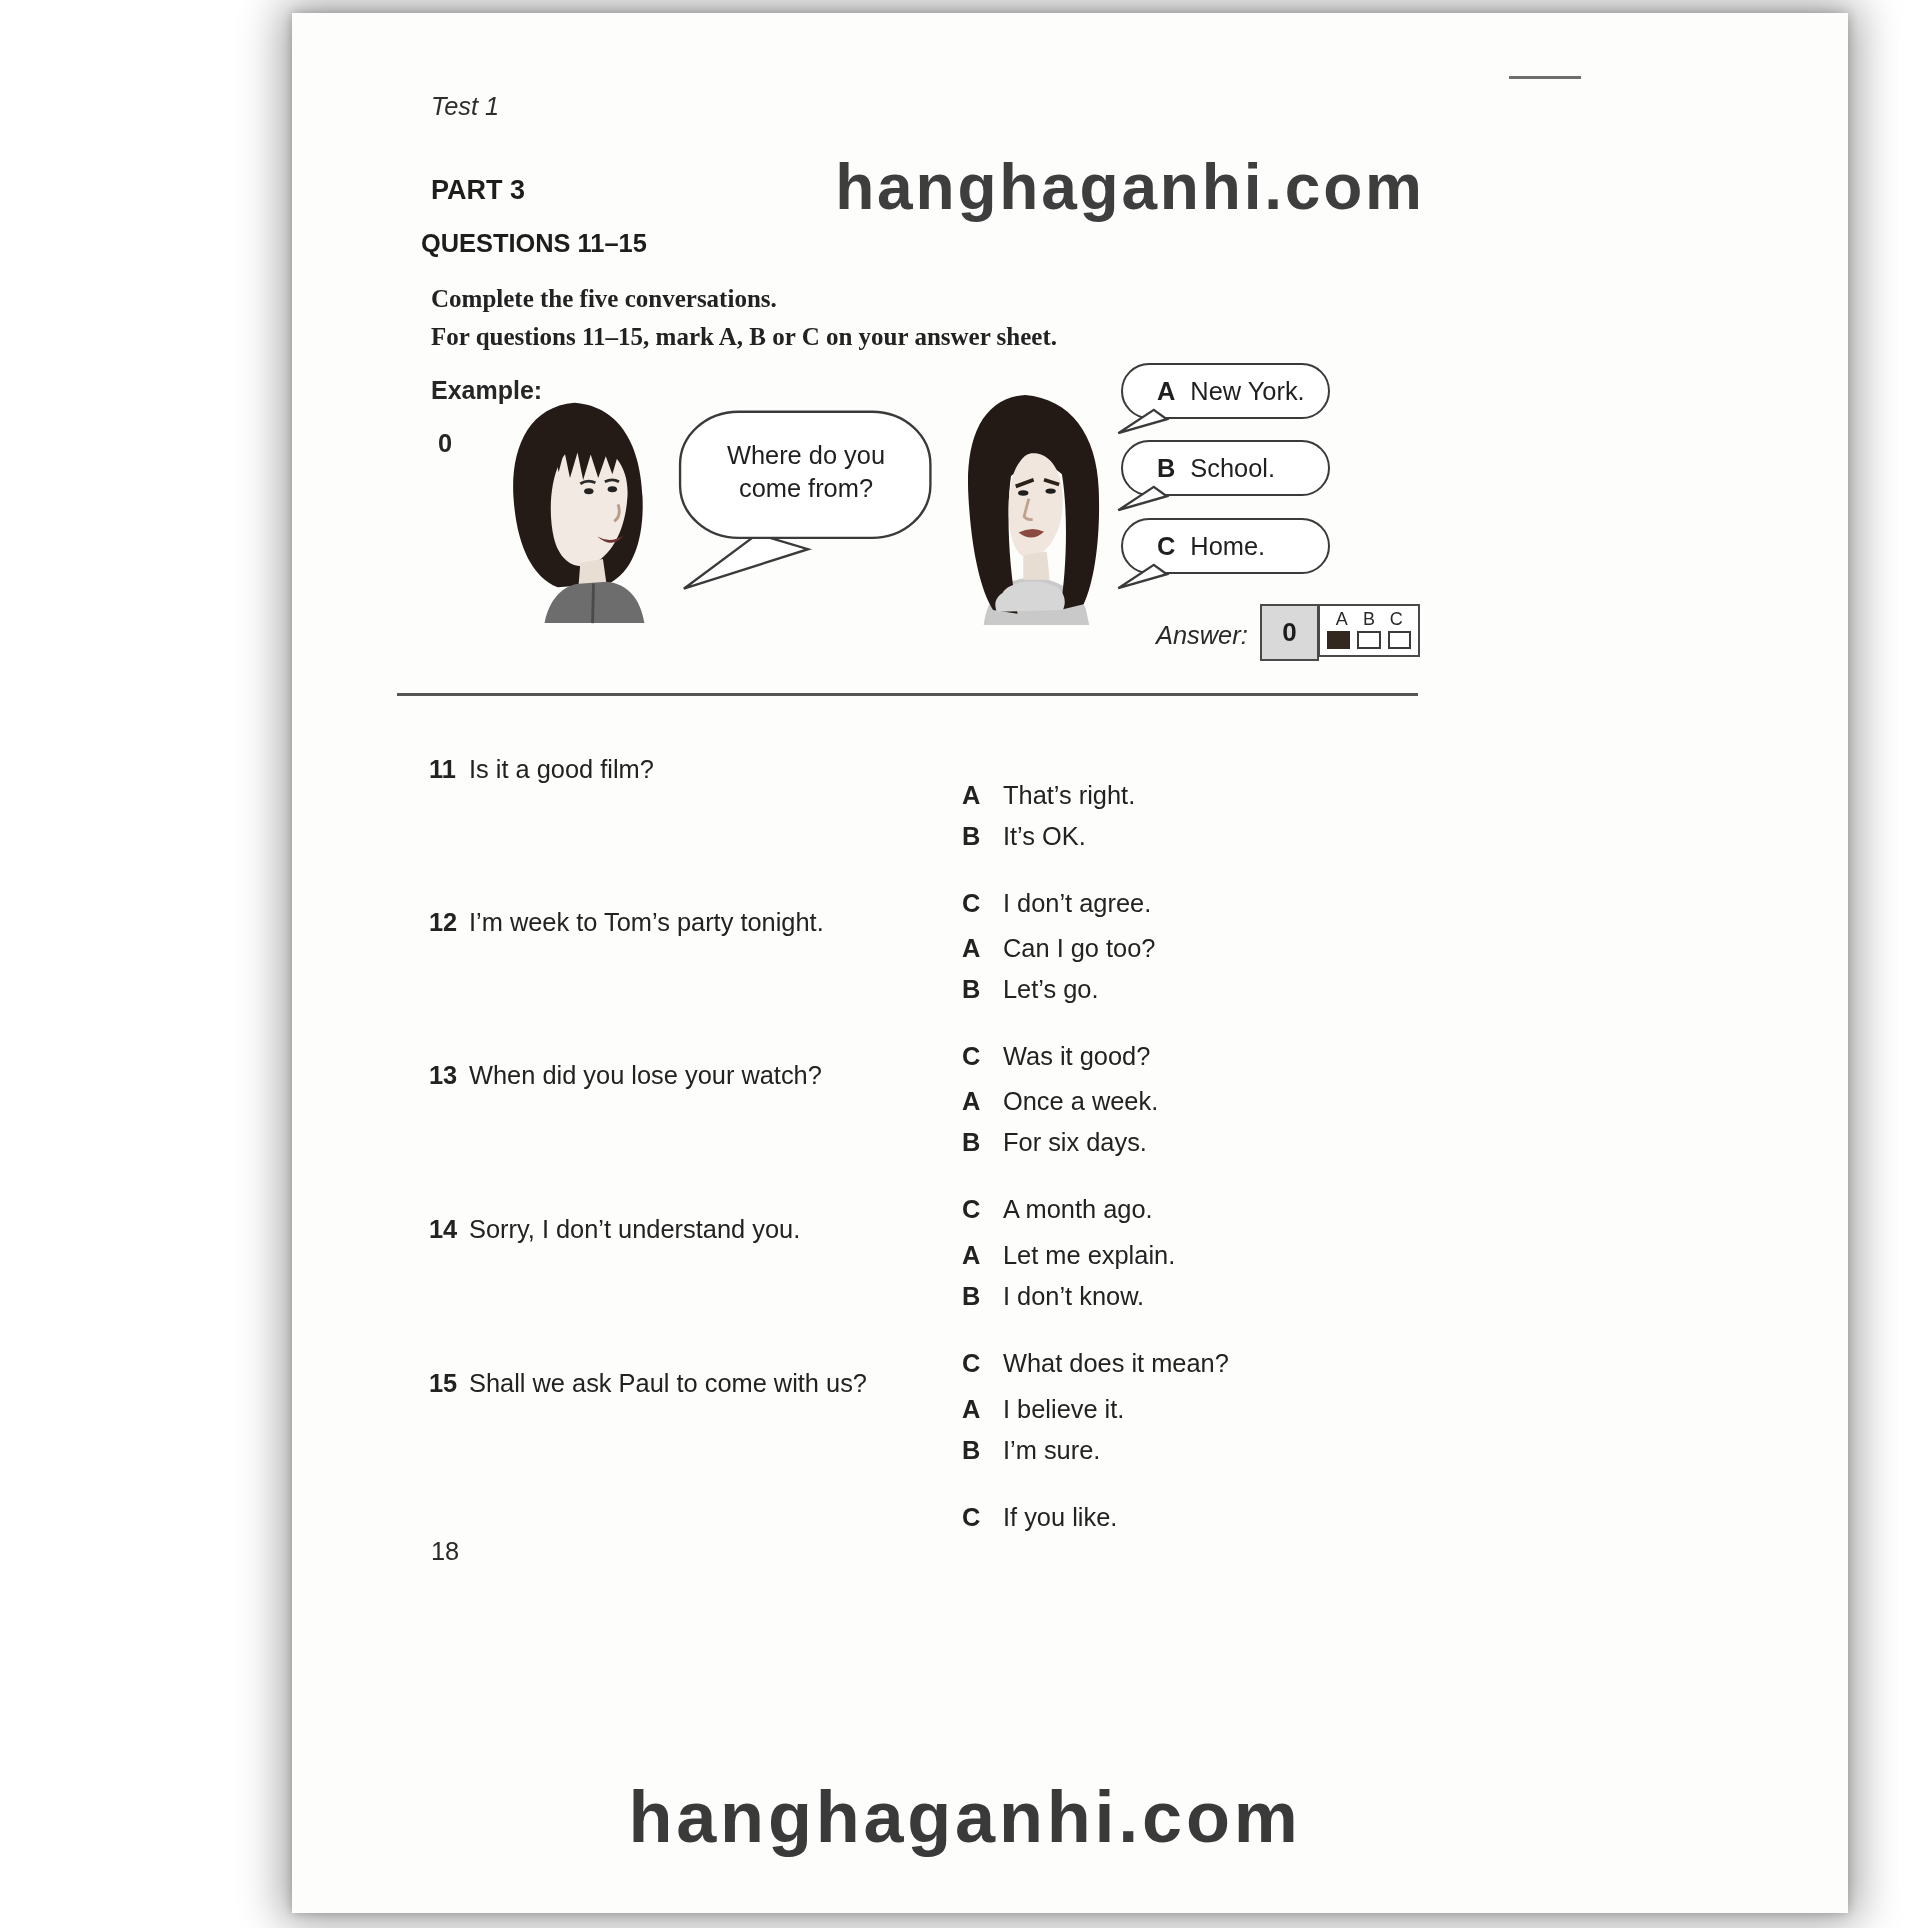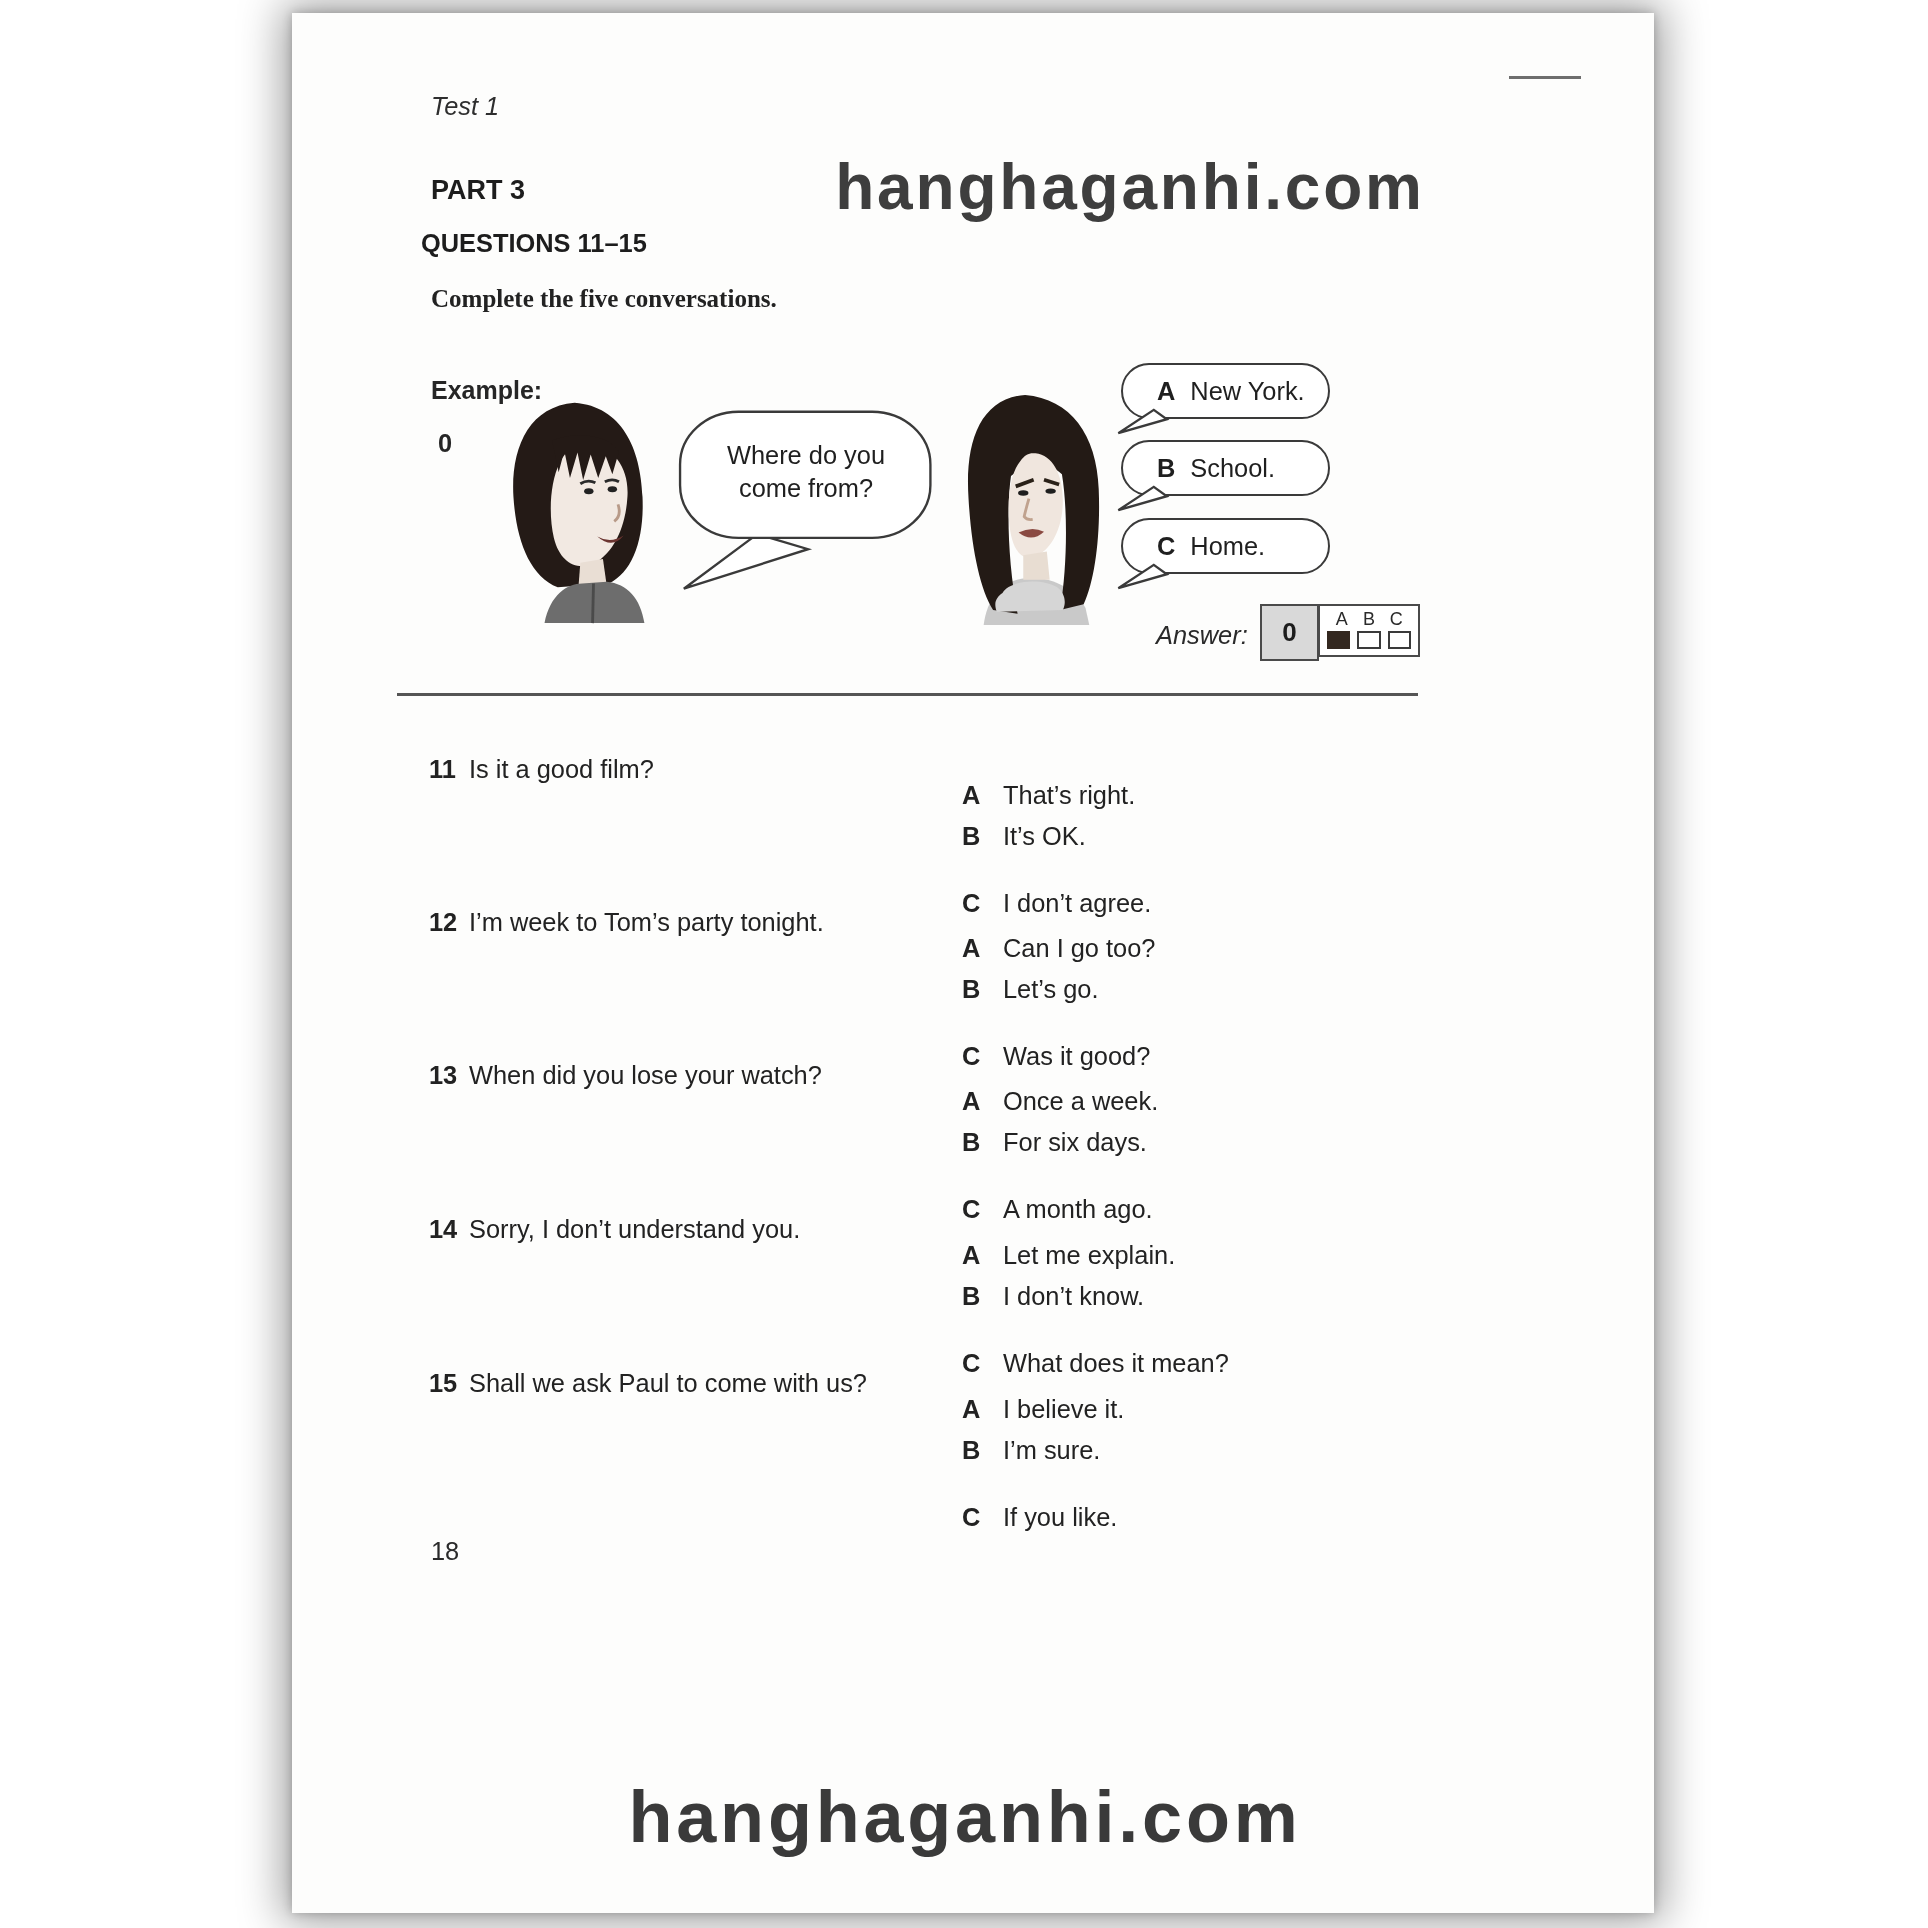--- a/index.html
+++ b/index.html
@@ -1,18 +1,18 @@
 <!DOCTYPE html>
 <html style="font-size:15px"><head>
 <meta charset="utf-8">
 <style>
   html,body{margin:0;padding:0;background:#ffffff;}
   body{width:1928px;height:1928px;position:relative;overflow:hidden;
        font-family:"Liberation Sans","DejaVu Sans",sans-serif;color:#262626;}
-  .page{position:absolute;left:292px;top:13px;width:1362px;height:1900px;
+  .page{position:absolute;left:292px;top:13px;width:1556px;height:1900px;
         background:#fdfdfc;box-shadow:0 0 42px 9.4px rgba(0,0,0,0.38),0 0 9.4px rgba(0,0,0,0.22);}
   .abs{position:absolute;}
 
   .test-label{left:139px;top:79px;font-size:25.4px;font-style:italic;color:#2e2e2e;}
   .corner-mark{left:1217px;top:63px;width:72px;height:2.8px;background:#6e6e6e;}
   .watermark{color:#3e3e3e;font-weight:700;white-space:nowrap;transform:translateX(-50%);}
   .wm-top{left:838px;top:137px;font-size:64px;letter-spacing:2.8px;}
   .wm-bottom{left:673px;top:1763px;font-size:72px;letter-spacing:3.8px;color:#3a3a3a;}
 
   .part-title{left:139px;top:162px;font-size:27px;font-weight:700;color:#1d1d1d;}
@@ -60,20 +60,21 @@
 
 <div class="page">
 
   <div class="abs test-label">Test 1</div>
   <div class="abs corner-mark"></div>
   <div class="abs watermark wm-top">hanghaganhi.com</div>
 
   <div class="abs part-title">PART 3</div>
   <div class="abs questions-title">QUESTIONS 11–15</div>
   <div class="abs instr instr1">Complete the five conversations.</div>
+  <div class="abs instr instr2">For questions 11–15, mark A, B or C on your answer sheet.</div>
 
   <div class="abs example-label">Example:</div>
   <div class="abs example-number">0</div>
 
   <div class="abs" style="left:209px;top:384px;">
     <svg width="153" height="228" viewBox="0 0 162 242">
       <path d="M78,6 C28,10 10,56 13,106 C16,152 30,190 60,202 L114,198 C140,186 152,150 150,106 C148,54 128,10 78,6 Z" fill="#241a16"></path>
       <path d="M96,50 C120,54 136,76 134,106 C132,140 118,168 96,178 C78,184 62,174 56,150 C50,124 52,90 62,70 C70,54 82,48 96,50 Z" fill="#f2e9e2"></path>
       <path d="M54,46 L61,80 L67,57 L73,86 L81,59 L87,88 L95,61 L103,86 L111,63 L118,82 L125,58 C112,38 78,37 54,46 Z" fill="#241a16"></path>
       <path d="M84,92 Q92,87 100,91" stroke="#2a2a2a" stroke-width="3" fill="none"></path>

